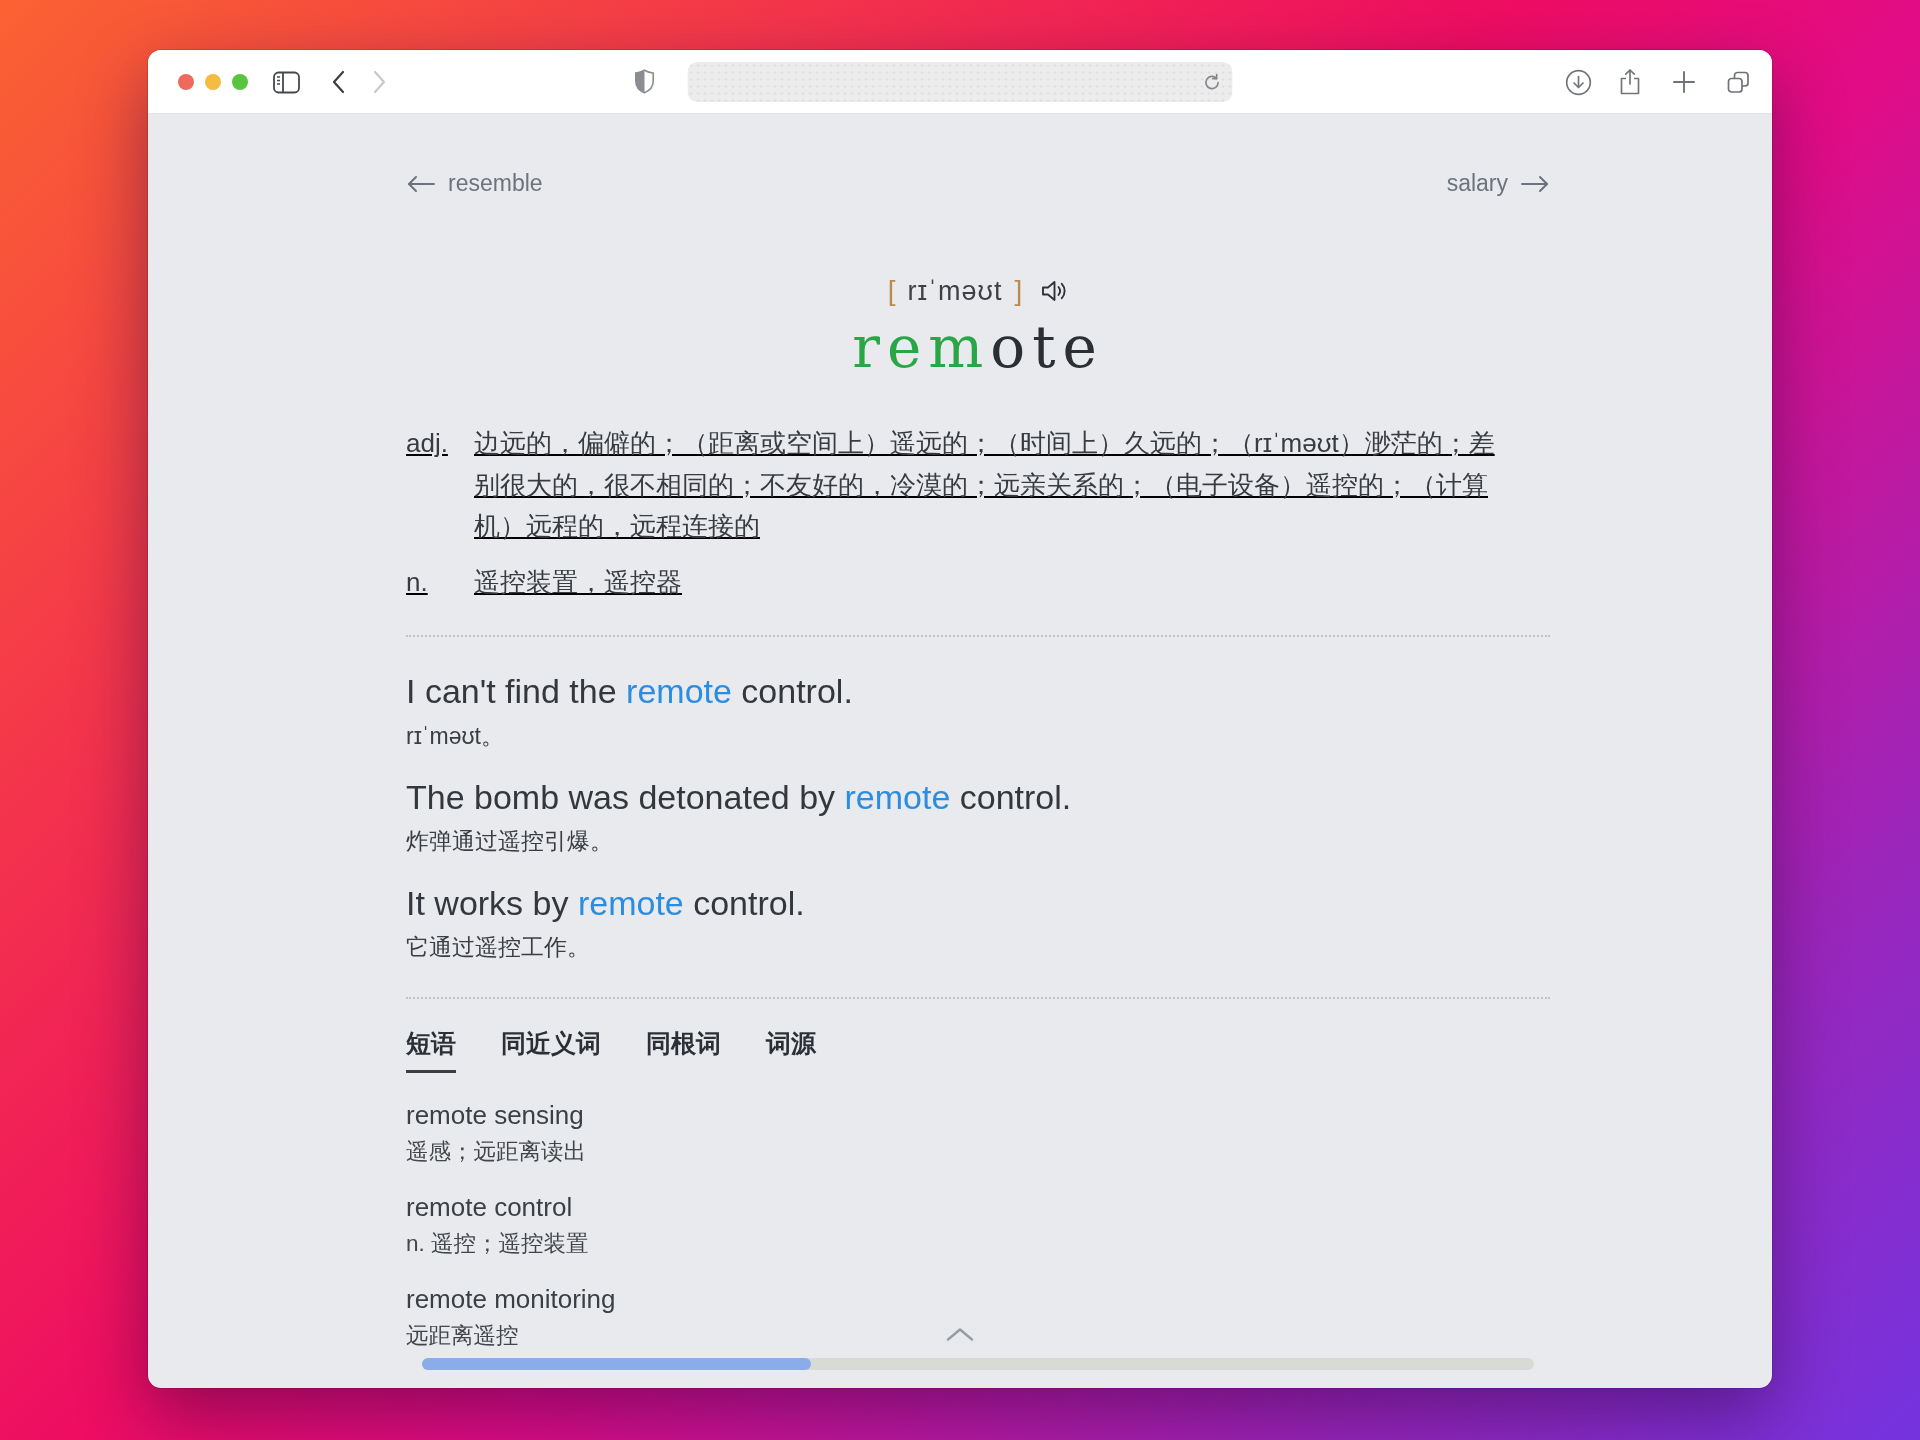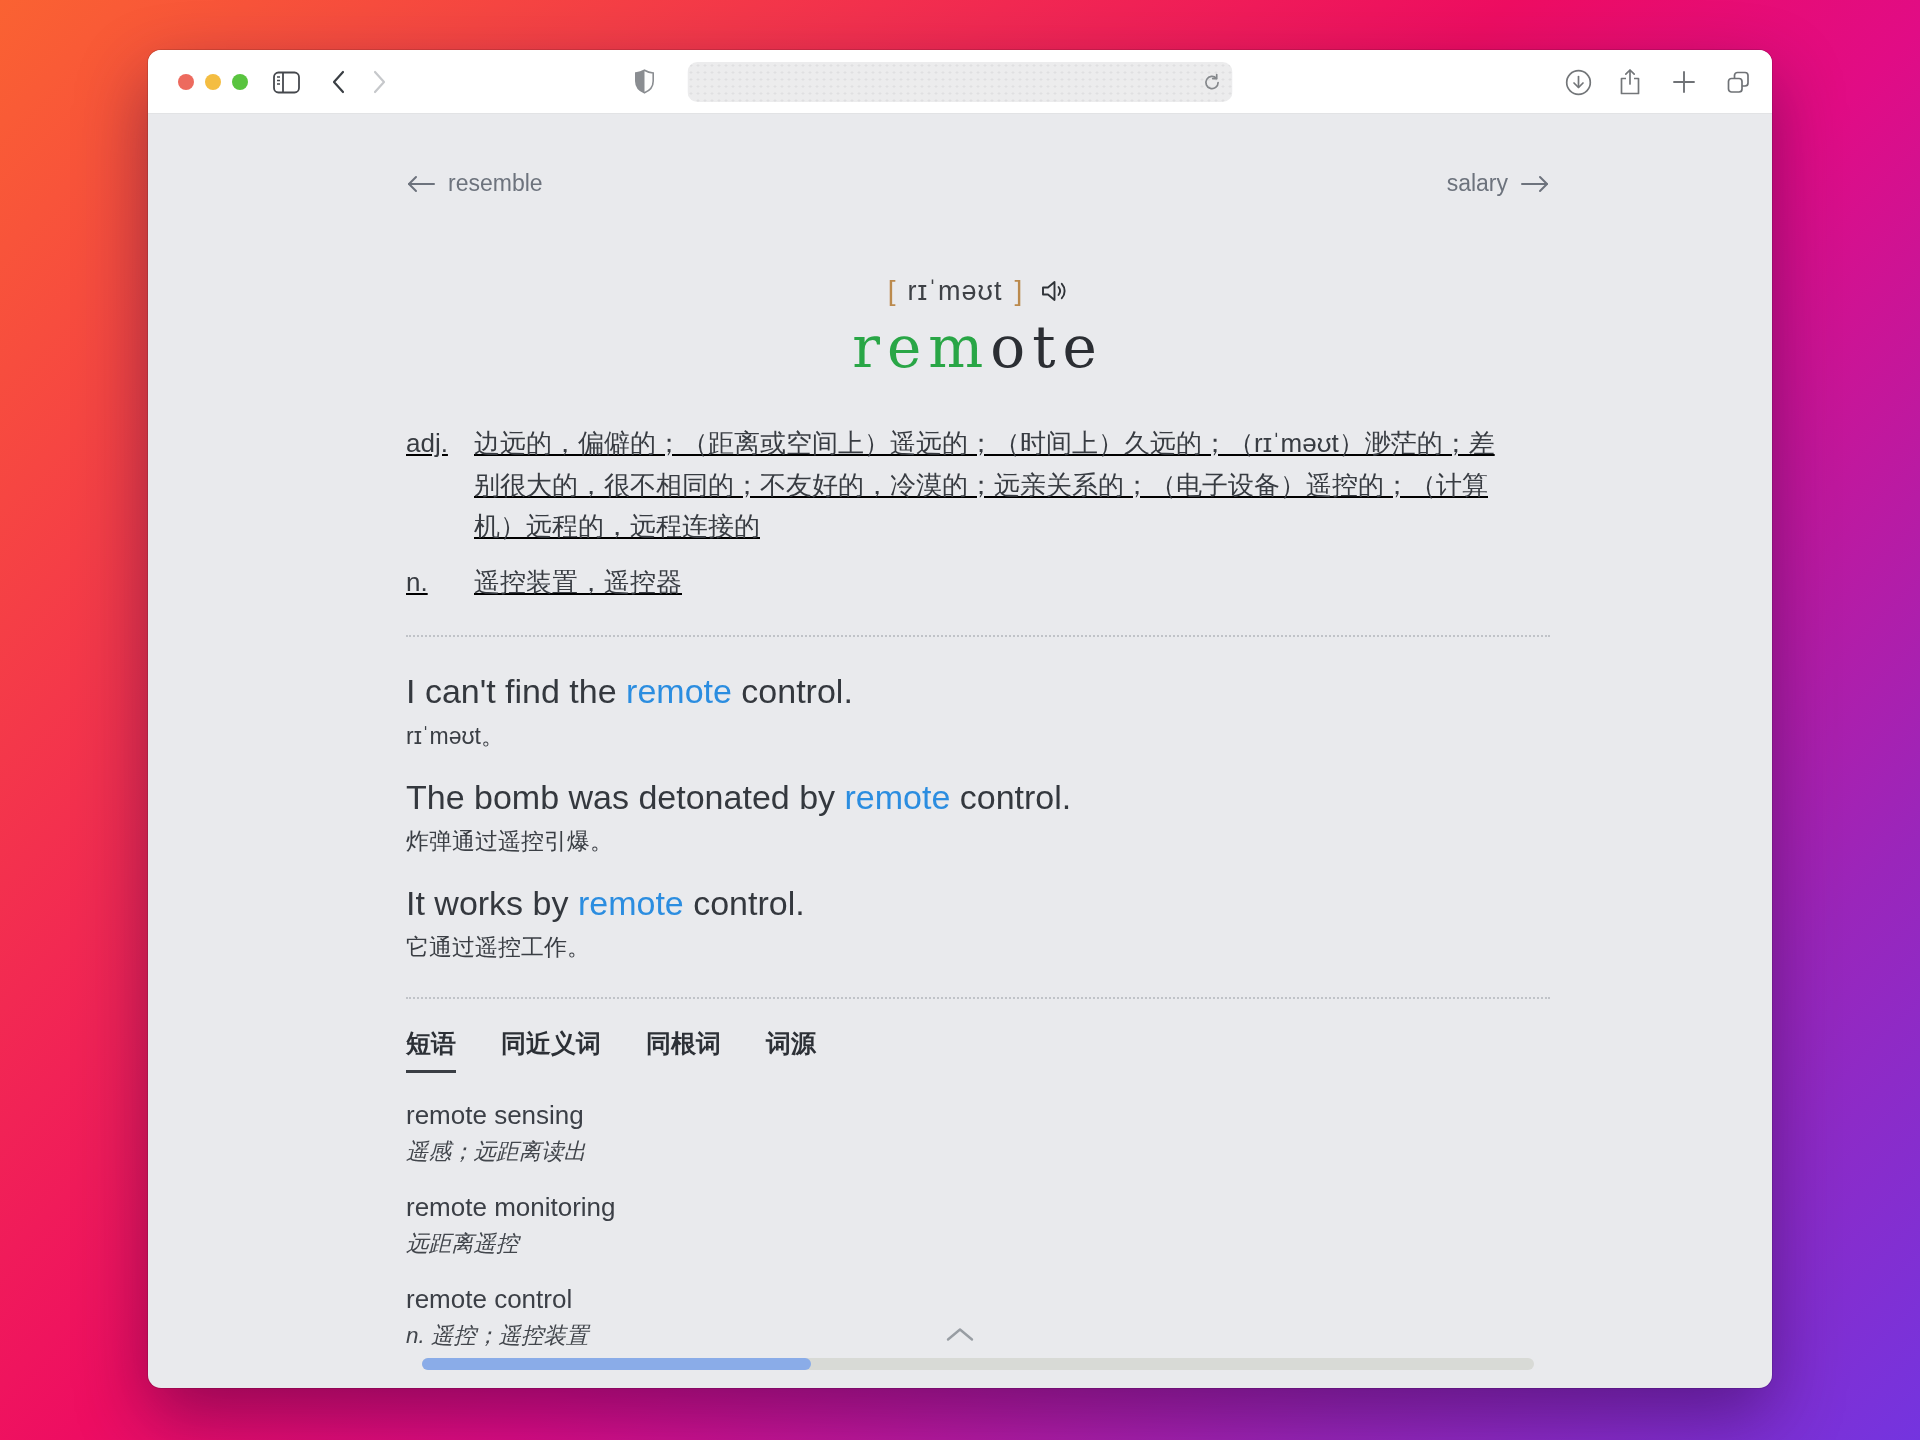--- a/index.html
+++ b/index.html
@@ -58,21 +58,21 @@
   .example{ margin-bottom:20px; }
   .ex-en{ font-size:34px; color:#34383e; line-height:1.45; }
   .ex-word{ color:#2b8de0; cursor:pointer; }
   .ex-zh{ font-size:23px; color:#3a3e44; line-height:1.5; margin-top:2px; }
   .tab-row{ margin-top:28px; display:flex; gap:45px; }
   .tab{ font-size:25px; font-weight:700; color:#2c3036; padding-bottom:10px; cursor:pointer; }
   .tab.active{ border-bottom:3px solid #3a3e44; }
   .phrases{ margin-top:24px; }
   .phrase{ margin-bottom:20px; }
   .ph-en{ font-size:26px; color:#3b3f46; line-height:1.4; }
-  .ph-zh{ font-size:22.5px; color:#42464c; line-height:1.5; margin-top:2px;font-style:italic; }
+  .ph-zh{ font-size:22.5px; color:#42464c; line-height:1.5; margin-top:2px; }
   
   .footer{ flex:0 0 auto; }
   .chevron-up{ display:flex; justify-content:center; margin-bottom:16px; cursor:pointer; }
   .hscroll{ height:12px; border-radius:6px; background:#d8dad6; margin:0 238px 18px 274px; position:relative; }
   .hthumb{ position:absolute; left:0; top:0; height:12px; width:35%; border-radius:6px; background:#8aace8; cursor:grab; }
   svg{ display:block; }
 </style>
 </head>
 <body>
 
@@ -233,26 +233,26 @@
         <div class="tab">同根词</div>
         <div class="tab">词源</div>
       </div>
 
       <div class="phrases">
         <div class="phrase">
           <div class="ph-en">remote sensing</div>
           <div class="ph-zh">遥感；远距离读出</div>
         </div>
         <div class="phrase">
+          <div class="ph-en">remote control</div>
+          <div class="ph-zh">n. 遥控；遥控装置</div>
+        </div>
+        <div class="phrase">
           <div class="ph-en">remote monitoring</div>
           <div class="ph-zh">远距离遥控</div>
-        </div>
-        <div class="phrase">
-          <div class="ph-en">remote control</div>
-          <div class="ph-zh">n. 遥控；遥控装置</div>
         </div>
       </div>
 
     </div>
 
     <div class="footer">
       <div class="chevron-up">
         <span>
           <svg width="30" height="15" viewBox="0 0 30 15">
             <polyline points="3,12.5 15,2.5 27,12.5" fill="none" stroke="#989da3" stroke-width="2.4" stroke-linecap="round" stroke-linejoin="round"></polyline>

